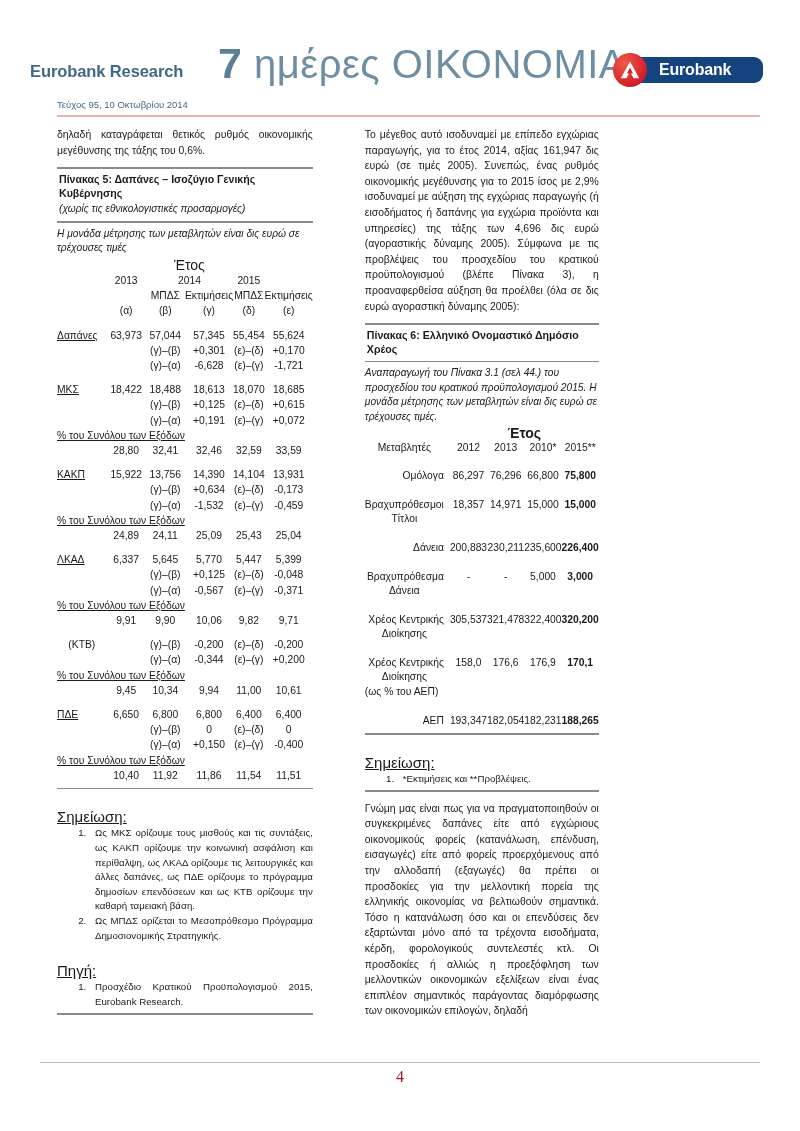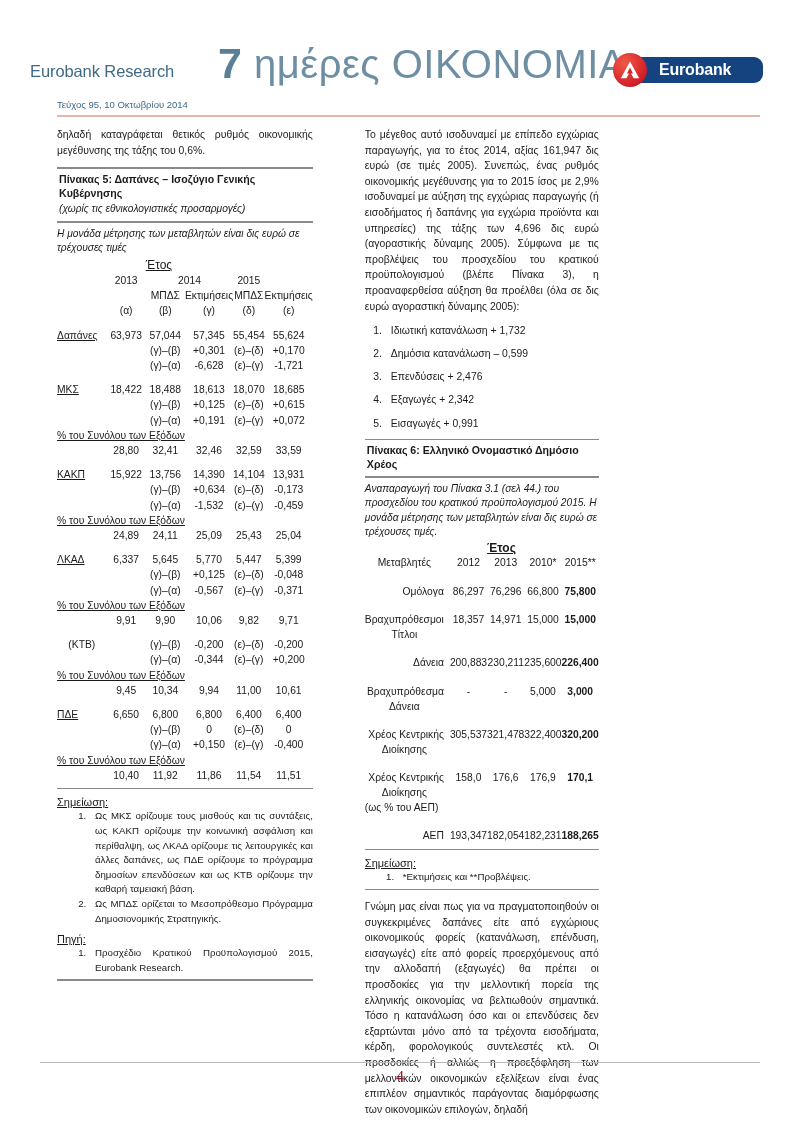--- a/index.html
+++ b/index.html
@@ -18,21 +18,21 @@
   .masthead {
     position: relative;
     height: 108px;
     padding: 0 30px;
   }
   .brand-research {
     position: absolute;
     left: 30px;
     top: 62px;
     font-size: 16.5px;
-    font-weight: normal;
+    font-weight: bold;
     color: #3f6a85;
     letter-spacing: -0.1px;
     white-space: nowrap;
   }
   .kicker-title {
     position: absolute;
     left: 218px;
     top: 42px;
     font-size: 40px;
     color: #6e8fa3;
@@ -161,28 +161,28 @@
   .yr-span { text-align: center; font-size: 10.3px; }
   .u { text-decoration: underline; }
   .b { font-weight: bold; }
   .spacer-row td { height: 9px; line-height: 9px; }
   .pct-label {
     font-size: 10.3px;
     text-decoration: underline;
     white-space: nowrap;
     text-align: left;
   }
-  .etos-head { text-align: left; font-weight: bold; text-decoration: underline; font-size: 12px; }
+  .etos-head { text-align: center; font-weight: bold; font-size: 14px; }
 
   
   .note-rule { height: 1.4px; background: #8a8a8a; margin: 5px 0 0 0; }
   .note-label {
-    font-size: 11px;
+    font-size: 15px;
     text-decoration: underline;
-    margin-top: 7px;
+    margin-top: 19px;
   }
   ol.notes {
     margin: 1px 0 0 0;
     padding-left: 32px;
     font-size: 9.7px;
     line-height: 14.6px;
   }
   ol.notes li { text-align: justify; padding-left: 6px; margin-bottom: 0px; }
   ol.notes li::marker { font-size: 9.7px; }
 
@@ -558,27 +558,20 @@
           <li>Προσχέδιο Κρατικού Προϋπολογισμού 2015, Eurobank Research.</li>
         </ol>
       <div class="src-rule"></div>
     </div>
   </div>
 
   <div class="col right">
 
     <p class="body">Το μέγεθος αυτό ισοδυναμεί με επίπεδο εγχώριας παραγωγής, για το έτος 2014, αξίας 161,947 δις ευρώ (σε τιμές 2005). Συνεπώς, ένας ρυθμός οικονομικής μεγέθυνσης για το 2015 ίσος με 2,9% ισοδυναμεί με αύξηση της εγχώριας παραγωγής (ή εισοδήματος ή δαπάνης για εγχώρια προϊόντα και υπηρεσίες) της τάξης των 4,696 δις ευρώ (αγοραστικής δύναμης 2005). Σύμφωνα με τις προβλέψεις του προσχεδίου του κρατικού προϋπολογισμού (βλέπε Πίνακα 3), η προαναφερθείσα αύξηση θα προέλθει (όλα σε δις ευρώ αγοραστική δύναμης 2005):</p>
 
-    <ol class="bullets" id="r-list">
-        <li>Ιδιωτική κατανάλωση + 1,732</li>
-        <li>Δημόσια κατανάλωση – 0,599</li>
-        <li>Επενδύσεις + 2,476</li>
-        <li>Εξαγωγές + 2,342</li>
-        <li>Εισαγωγές + 0,991</li>
-      </ol>
 
     <div style="margin-top:4px;">
       <div class="tbl-head-rule"></div>
       <div class="tbl-title">Πίνακας 6: Ελληνικό Ονομαστικό Δημόσιο Χρέος</div>
       <div class="tbl-head-rule"></div>
       <div class="tbl-note-italic">Αναπαραγωγή του Πίνακα 3.1 (σελ 44.) του προσχεδίου του κρατικού προϋπολογισμού 2015. Η μονάδα μέτρησης των μεταβλητών είναι δις ευρώ σε τρέχουσες τιμές.</div>
 
       <table class="data6">
         <tbody>
             <tr>

